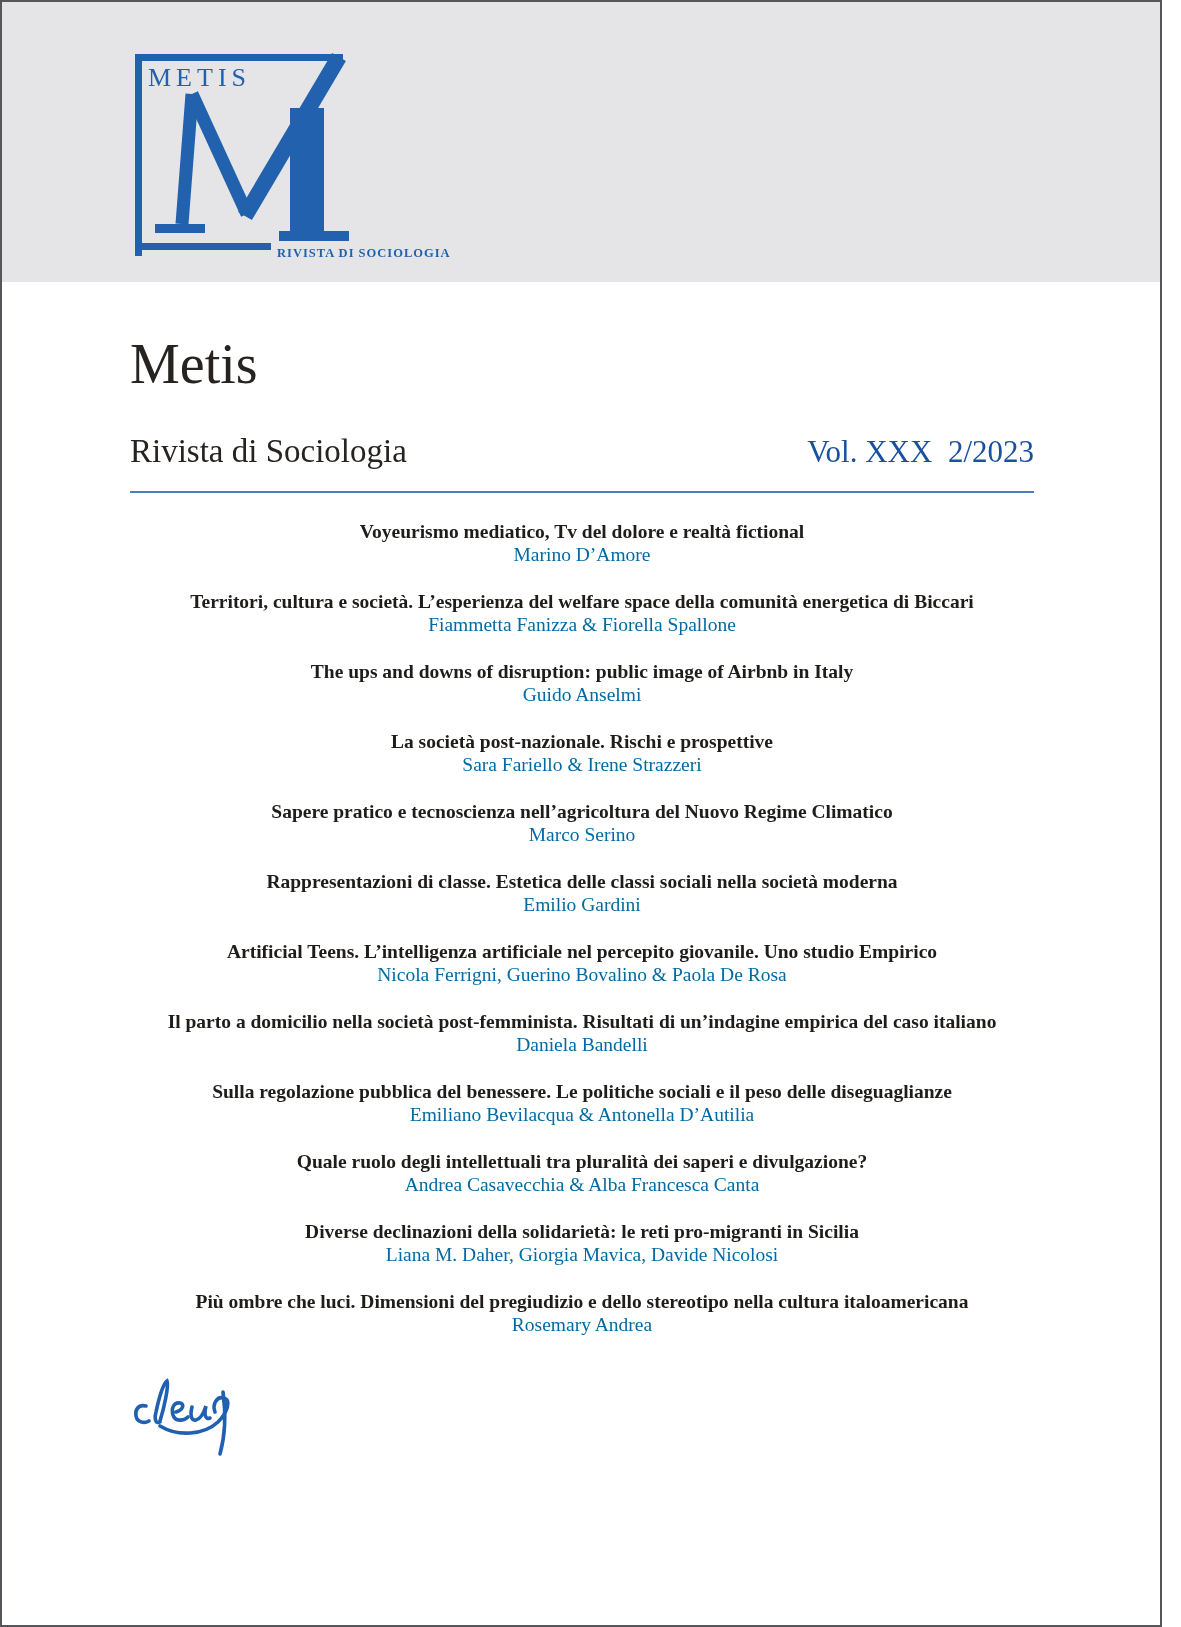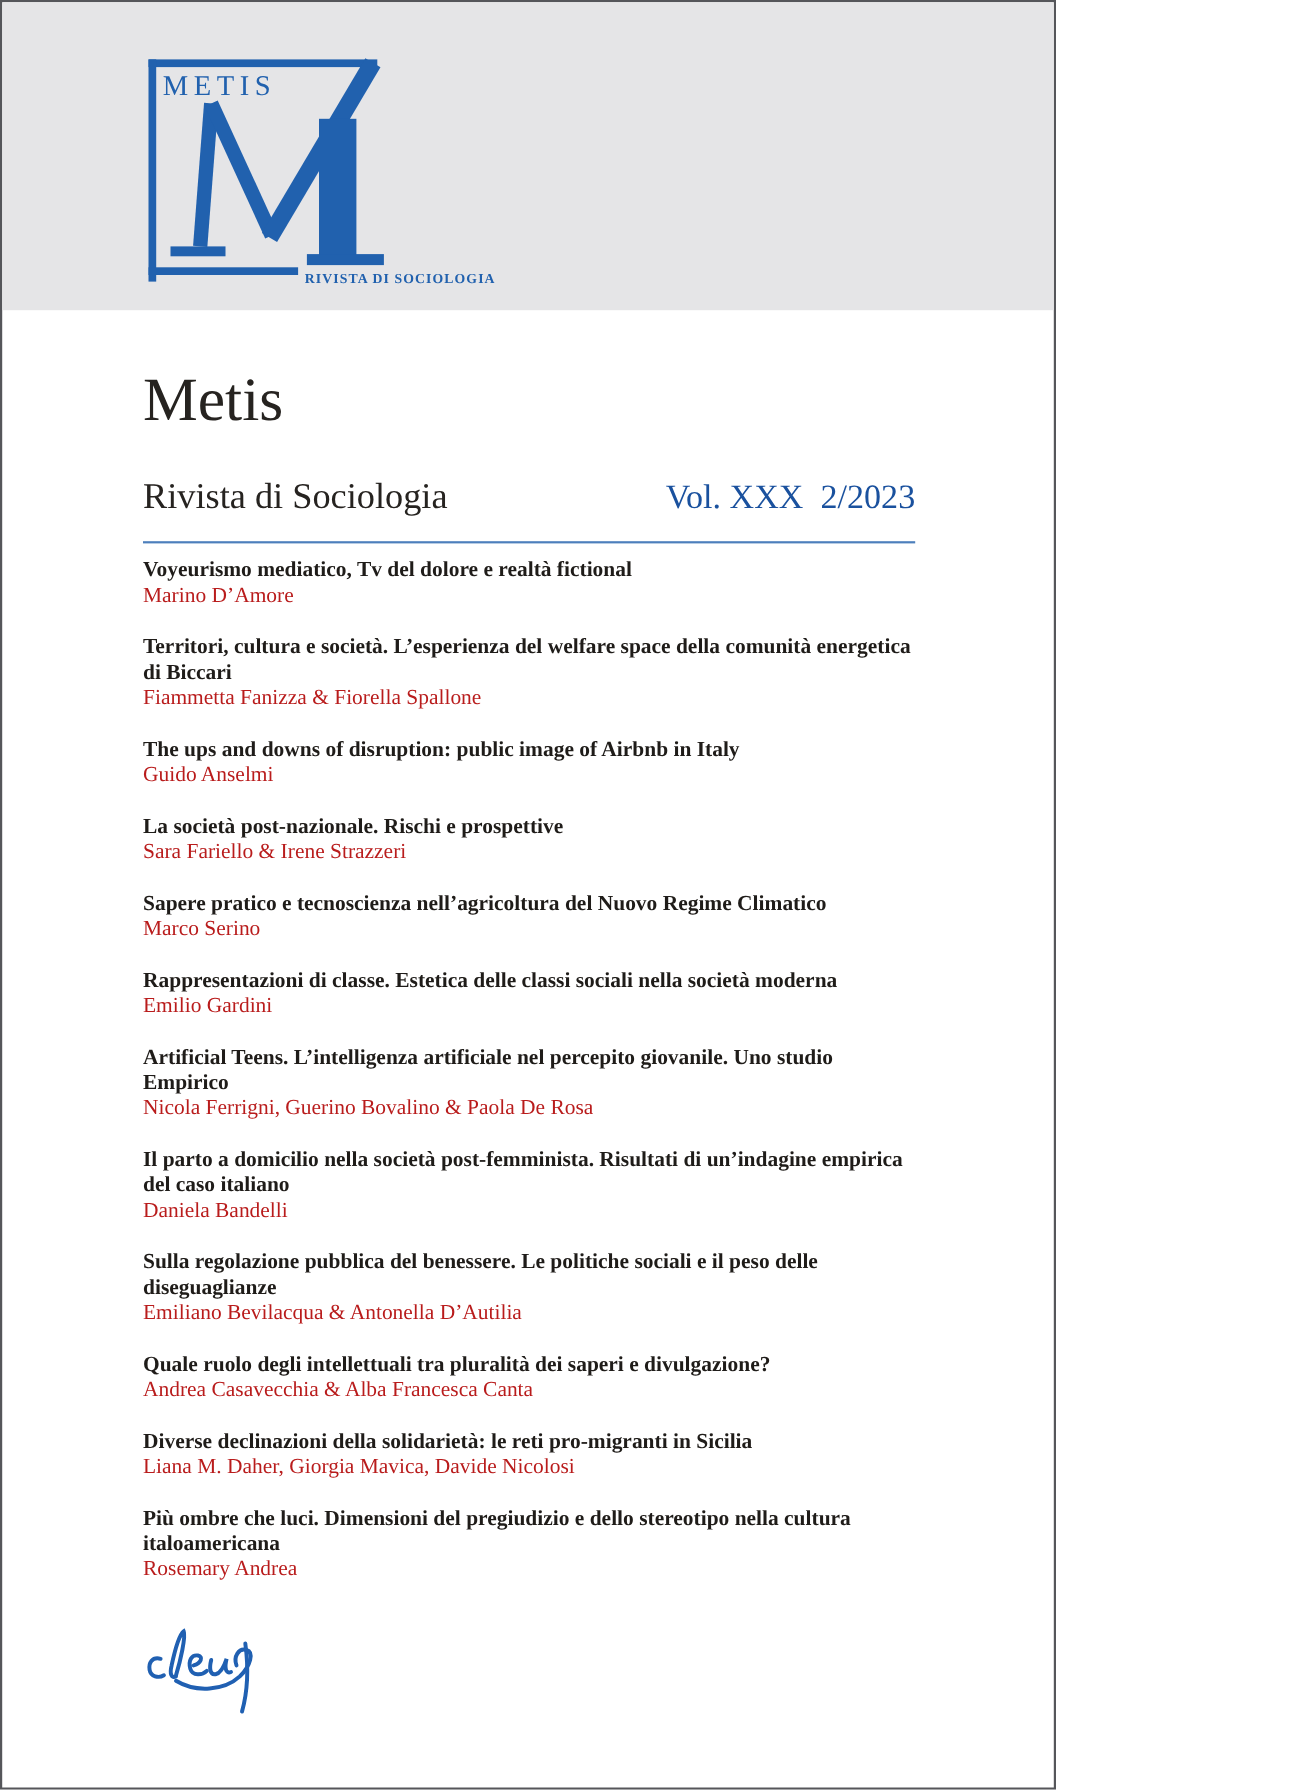--- a/index.html
+++ b/index.html
@@ -1,33 +1,33 @@
 <!DOCTYPE html>
 <html><head>
 <meta charset="utf-8">
 <style>
   html,body{margin:0;padding:0;background:#ffffff;}
   .page{
-    width:960px;height:1627px;box-sizing:border-box;position:relative;
+    width:1162px;height:1627px;box-sizing:border-box;position:relative;
     border:2px solid #55565a;background:#ffffff;overflow:hidden;
     font-family:"Liberation Serif", serif;
   }
   .band{height:280px;background:#e5e5e7;position:relative;}
   .logo-svg{position:absolute;left:130px;top:46px;display:block;}
   .content{padding:0 126px 0 128px;}
   .masthead{padding-top:54px;}
   .journal-title{font-size:56px;line-height:1;margin:0;font-weight:400;color:#262320;}
   .masthead-row{display:flex;justify-content:space-between;align-items:baseline;margin-top:6px;}
   .journal-subtitle{font-size:33px;line-height:1.15;font-weight:400;color:#262320;margin:0;}
   .volume{font-size:31px;font-weight:400;color:#1a519e;white-space:pre;margin-top:36px;}
   .rule{border:none;border-top:2px solid #4d7fbc;margin:20px 0 0 0;height:0;}
-  .articles{margin-top:13px;}
+  .articles{margin-top:27px;text-align:center;}
   .article{margin-bottom:24px;}
   .article-title{font-size:19.5px;line-height:23px;font-weight:700;color:#1f1c19;}
-  .article-authors{font-size:19.5px;line-height:23px;font-weight:400;color:#b91c1c;}
+  .article-authors{font-size:19.5px;line-height:23px;font-weight:400;color:#0369a1;}
   .cleup{margin:38px 0 0 2px;display:block;}
 </style>
 </head>
 <body>
 
 <div class="page">
 
   <div class="band">
     <svg class="logo-svg" width="320" height="215" viewBox="0 0 320 215" aria-hidden="false">
       <g fill="#2161ae">

